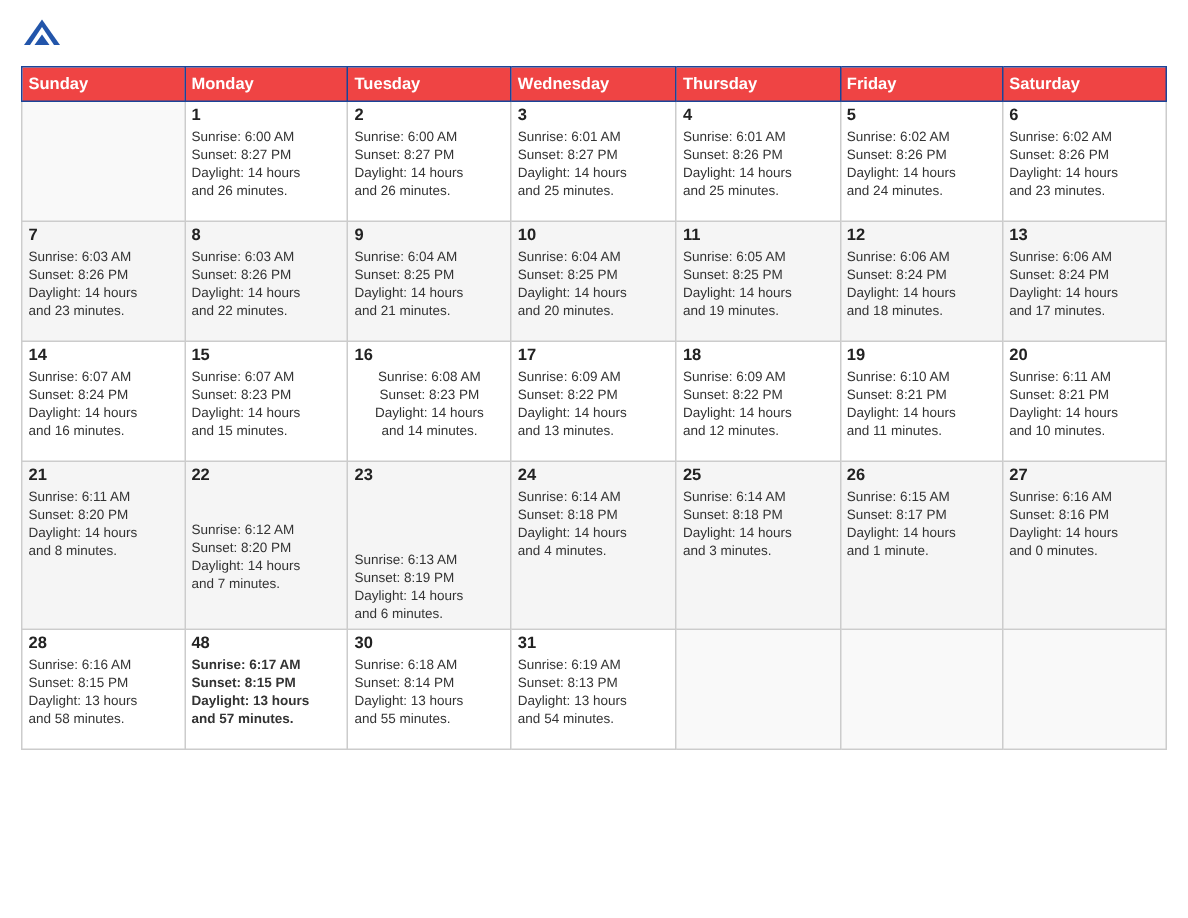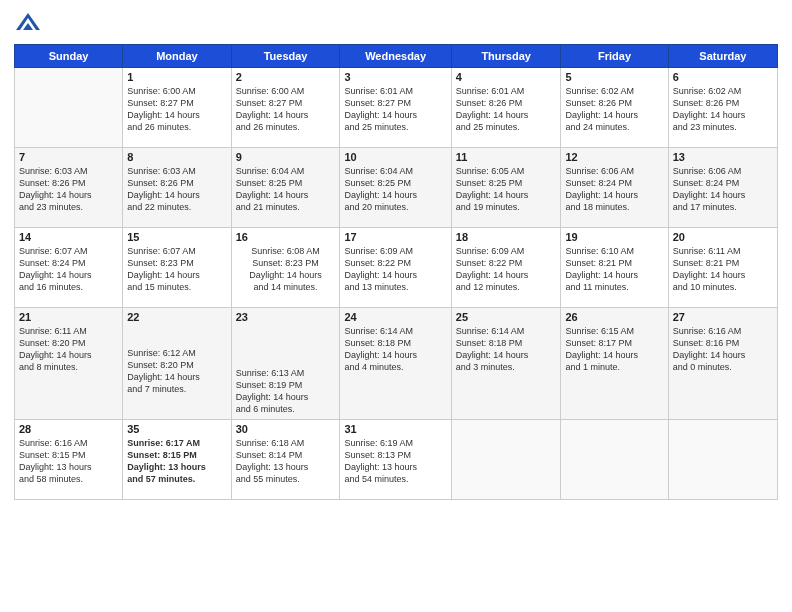--- a/index.html
+++ b/index.html
@@ -59,24 +59,24 @@
     .title-location {
       font-size: 14px;
       color: #444;
     }
     .calendar {
       width: 100%;
       border-collapse: collapse;
       font-size: 10px;
     }
     .calendar thead th {
-      background: #1d4ed8;
+      background: #ef4444;
       color: #fff;
-      padding: 5px 20px;
-      text-align: center;
+      padding: 5px 4px;
+      text-align: left;
       font-size: 11px;
       font-weight: bold;
       border: 1px solid #1a4499;
     }
     .calendar tbody td {
       border: 1px solid #ccc;
       vertical-align: top;
       padding: 3px 4px;
       width: 113px;
       min-height: 70px;
@@ -335,21 +335,21 @@
         </tr>
         <tr>
           <td>
             <div class="cell-day">28</div>
             <div class="cell-info" style="white-space: pre-line;">Sunrise: 6:16 AM
 Sunset: 8:15 PM
 Daylight: 13 hours
 and 58 minutes.</div>
           </td>
           <td>
-            <div class="cell-day">35</div>
+            <div class="cell-day">48</div>
             <div class="cell-info" style="white-space: pre-line; font-weight: bold;">Sunrise: 6:17 AM
 Sunset: 8:15 PM
 Daylight: 13 hours
 and 57 minutes.</div>
           </td>
           <td>
             <div class="cell-day">30</div>
             <div class="cell-info" style="white-space: pre-line;">Sunrise: 6:18 AM
 Sunset: 8:14 PM
 Daylight: 13 hours

